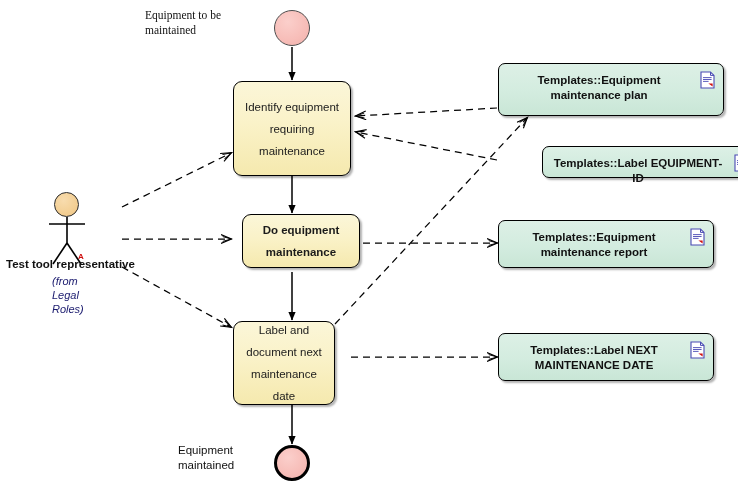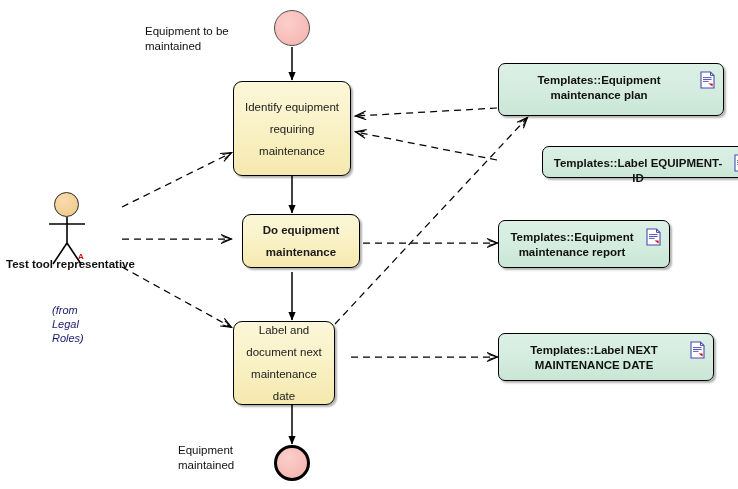--- a/index.html
+++ b/index.html
@@ -177,21 +177,21 @@
     <line x1="497" y1="160" x2="356" y2="132" stroke="#000000" stroke-width="1.25" stroke-dasharray="7,5" marker-end="url(#openArrow)"></line>
 
     <line x1="351" y1="243" x2="497" y2="243" stroke="#000000" stroke-width="1.25" stroke-dasharray="7,5" marker-end="url(#openArrow)"></line>
 
     <line x1="335" y1="324" x2="527" y2="118" stroke="#000000" stroke-width="1.25" stroke-dasharray="7,5" marker-end="url(#openArrow)"></line>
 
     <line x1="351" y1="357" x2="497" y2="357" stroke="#000000" stroke-width="1.25" stroke-dasharray="7,5" marker-end="url(#openArrow)"></line>
   </svg>
 
   <div class="node-start" style="left:274px; top:10px;"></div>
-  <div class="free-label" style="left:145px; top:24px; width:130px;">Equipment to be
+  <div class="free-label" style="left:145px; top:8px; width:130px;font-family:Liberation Serif, serif;">Equipment to be
 maintained</div>
 
   <div class="activity" style="left:233px; top:81px; width:118px; height:95px;">
     <span>Identify equipment
 requiring
 maintenance</span>
   </div>
 
   <div class="activity" style="left:242px; top:214px; width:118px; height:54px;font-weight:bold;">
     <span>Do equipment
@@ -225,21 +225,21 @@
       <path d="M10.5,1 L10.5,4.4 L14,4.4" fill="none" stroke="#4a4ab4" stroke-width="1"></path>
       <g stroke="#4a4ab4" stroke-width="0.9">
         <line x1="3" y1="6.6" x2="11.6" y2="6.6"></line>
         <line x1="3" y1="8.5" x2="11.6" y2="8.5"></line>
         <line x1="3" y1="10.4" x2="8.6" y2="10.4"></line>
       </g>
       <path d="M8.4,12.4 L12.6,12.4 L12.6,15.6 Z" fill="#d01010"></path>
     </svg>
   </div>
 
-  <div class="artifact" style="left:498px; top:220px; width:172px; height:48px;">
+  <div class="artifact" style="left:498px; top:220px; width:216px; height:48px;">
     <div class="art-label">Templates::Equipment maintenance
 report</div>
     <svg class="doc-icon" viewBox="0 0 15 18">
       <path d="M1,1 H10.5 L14,4.4 V17 H1 Z" fill="#ffffff" stroke="#4a4ab4" stroke-width="1.1"></path>
       <path d="M10.5,1 L10.5,4.4 L14,4.4" fill="none" stroke="#4a4ab4" stroke-width="1"></path>
       <g stroke="#4a4ab4" stroke-width="0.9">
         <line x1="3" y1="6.6" x2="11.6" y2="6.6"></line>
         <line x1="3" y1="8.5" x2="11.6" y2="8.5"></line>
         <line x1="3" y1="10.4" x2="8.6" y2="10.4"></line>
       </g>
@@ -264,21 +264,21 @@
 
   <div class="actor-head" style="left:54px; top:192px;"></div>
   <svg style="position:absolute; left:36px; top:215px; width:62px; height:52px; z-index:4;" viewBox="0 0 62 52">
     <line x1="31" y1="2" x2="31" y2="28" stroke="#000000" stroke-width="1.6"></line>
     <line x1="13" y1="9" x2="49" y2="9" stroke="#000000" stroke-width="1.6"></line>
     <line x1="31" y1="28" x2="17" y2="49" stroke="#000000" stroke-width="1.6"></line>
     <line x1="31" y1="28" x2="45" y2="49" stroke="#000000" stroke-width="1.6"></line>
   </svg>
   <div class="actor-marker" style="left:78px; top:252px;">A</div>
   <div class="actor-name" style="left:6px; top:258px;">Test tool representative</div>
-  <div class="actor-from" style="left:52px; top:274px;margin-top:29px;">(from
+  <div class="actor-from" style="left:52px; top:274px;">(from
 Legal
 Roles)</div>
 
   <div class="node-end" style="left:274px; top:445px;"></div>
   <div class="free-label" style="left:178px; top:443px; width:95px; text-align:left;">Equipment
 maintained</div>
 
 </div>
 
 </body></html>

